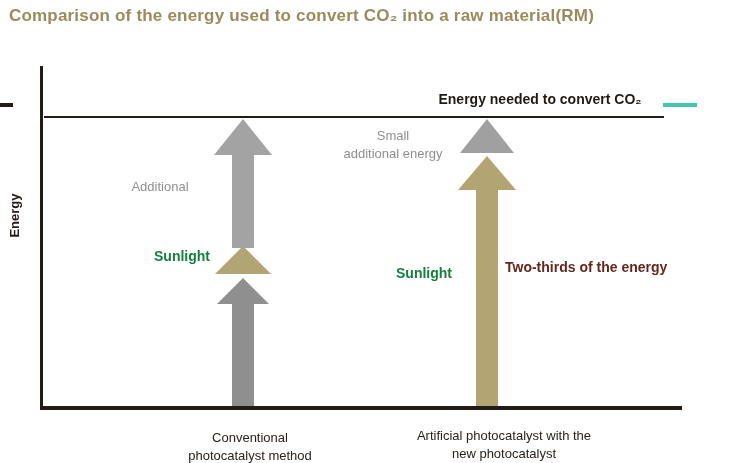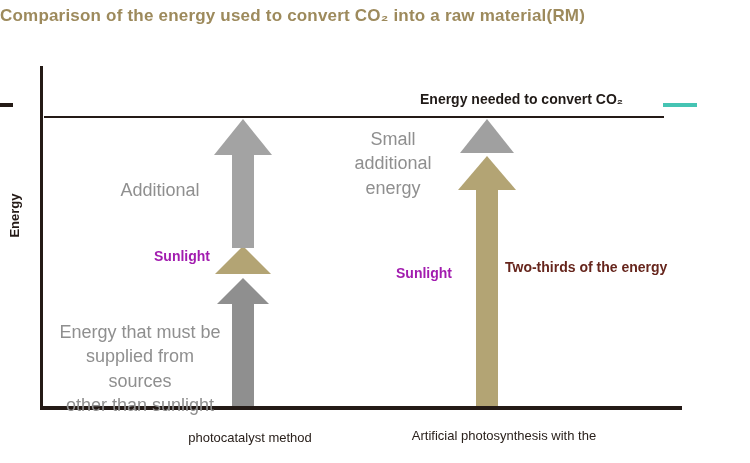--- a/index.html
+++ b/index.html
@@ -2,58 +2,58 @@
 <html><head>
 <meta charset="utf-8">
 <style>
   html,body{margin:0;padding:0;background:#ffffff;}
   .canvas{
     position:relative;width:750px;height:463px;background:#ffffff;overflow:hidden;
     font-family:"Liberation Sans","DejaVu Sans",sans-serif;
   }
   .abs{position:absolute;}
   .chart-title{
-    left:0;top:6px;width:594px;text-align:left;
+    left:0;top:6px;width:594px;text-align:right;
     font-size:17px;font-weight:bold;color:#9d8a5c;letter-spacing:0.2px;
   }
   
   .y-axis{left:40px;top:66px;width:3px;height:344px;background:#241a16;}
   .x-axis{left:40px;top:406px;width:642px;height:4px;background:#241a16;}
   .y-tick{left:0;top:103px;width:13px;height:4px;background:#241a16;}
   .y-axis-label{
     left:-16px;top:208px;width:60px;text-align:center;
     transform:rotate(-90deg);font-size:13px;font-weight:bold;color:#241a16;
   }
   
   .target-line{left:44px;top:116px;width:620px;height:2px;background:#241a16;}
   .teal-line{left:663px;top:103px;width:34px;height:4px;background:#45c4b3;}
   .target-label{
-    left:420px;top:91px;width:240px;text-align:left;
+    left:420px;top:91px;width:240px;text-align:center;
     font-size:14px;font-weight:bold;color:#201a17;
   }
   
   .shaft{width:22px;}
   .shaft-khaki{background:#b3a474;}
   .lb-shaft-bottom{left:232px;top:300px;height:106px;background:#8f8f8f;}
   .lb-shaft-top{left:232px;top:153px;height:95px;background:#a3a3a3;}
   .rb-shaft{left:476px;top:186px;height:220px;}
   
   .tri{width:0;height:0;}
   .lb-head-bottom{left:217px;top:278px;border-left:26px solid transparent;border-right:26px solid transparent;border-bottom:26px solid #8f8f8f;}
   .lb-head-sun{left:215px;top:246px;border-left:28px solid transparent;border-right:28px solid transparent;border-bottom:28px solid #b3a474;}
   .lb-head-top{left:214px;top:119px;border-left:29px solid transparent;border-right:29px solid transparent;border-bottom:36px solid #a3a3a3;}
   .rb-head-sun{left:458px;top:156px;border-left:29px solid transparent;border-right:29px solid transparent;border-bottom:34px solid #b3a474;}
   .rb-head-top{left:460px;top:119px;border-left:27px solid transparent;border-right:27px solid transparent;border-bottom:34px solid #a0a0a0;}
   
-  .lbl{font-size:18px;line-height:1.35;}
+  .lbl{font-size:13px;line-height:1.35;}
   .gray-lbl{color:#8f8f8f;text-align:center;}
   .left-upper-lbl{left:95px;top:160px;width:130px;margin-top:18px;}
   .left-lower-lbl{left:58px;top:320px;width:164px;}
   .right-upper-lbl{left:330px;top:127px;width:126px;}
-  .sun-lbl{color:#a21caf;font-weight:bold;font-size:14px;text-align:right;}
+  .sun-lbl{color:#15803d;font-weight:bold;font-size:14px;text-align:right;}
   .left-sun-lbl{left:108px;top:248px;width:102px;}
   .right-sun-lbl{left:356px;top:265px;width:96px;}
   .red-note{
     left:505px;top:258px;width:205px;color:#66251c;font-weight:bold;
     font-size:14px;line-height:1.35;text-align:left;
   }
   .cat-lbl{color:#2a211c;text-align:center;font-size:13px;line-height:1.4;}
   .left-cat{left:158px;top:429px;width:184px;}
   .right-cat{left:368px;top:427px;width:272px;}
 </style>
@@ -80,34 +80,31 @@
   <div class="abs tri lb-head-top"></div>
 
   <div class="abs shaft shaft-khaki rb-shaft"></div>
   <div class="abs tri rb-head-sun"></div>
   <div class="abs tri rb-head-top"></div>
 
   <div class="abs lbl gray-lbl left-upper-lbl">
     <div>Additional</div>
   </div>
   <div class="abs sun-lbl left-sun-lbl">Sunlight</div>
-  <div class="abs lbl gray-lbl left-lower-lbl">
-    <div>Energy that must be</div>
-    <div>supplied from sources</div>
-    <div>other than sunlight</div>
-  </div>
   <div class="abs cat-lbl left-cat">
+    <div>Conventional</div>
     <div>photocatalyst method</div>
   </div>
 
   <div class="abs lbl gray-lbl right-upper-lbl">
     <div>Small</div>
     <div>additional energy</div>
   </div>
   <div class="abs sun-lbl right-sun-lbl">Sunlight</div>
   <div class="abs red-note">
     <div>Two-thirds of the energy</div>
   </div>
   <div class="abs cat-lbl right-cat">
-    <div>Artificial photosynthesis with the</div>
+    <div>Artificial photocatalyst with the</div>
+    <div>new photocatalyst</div>
   </div>
 
 </div>
 
 </body></html>

